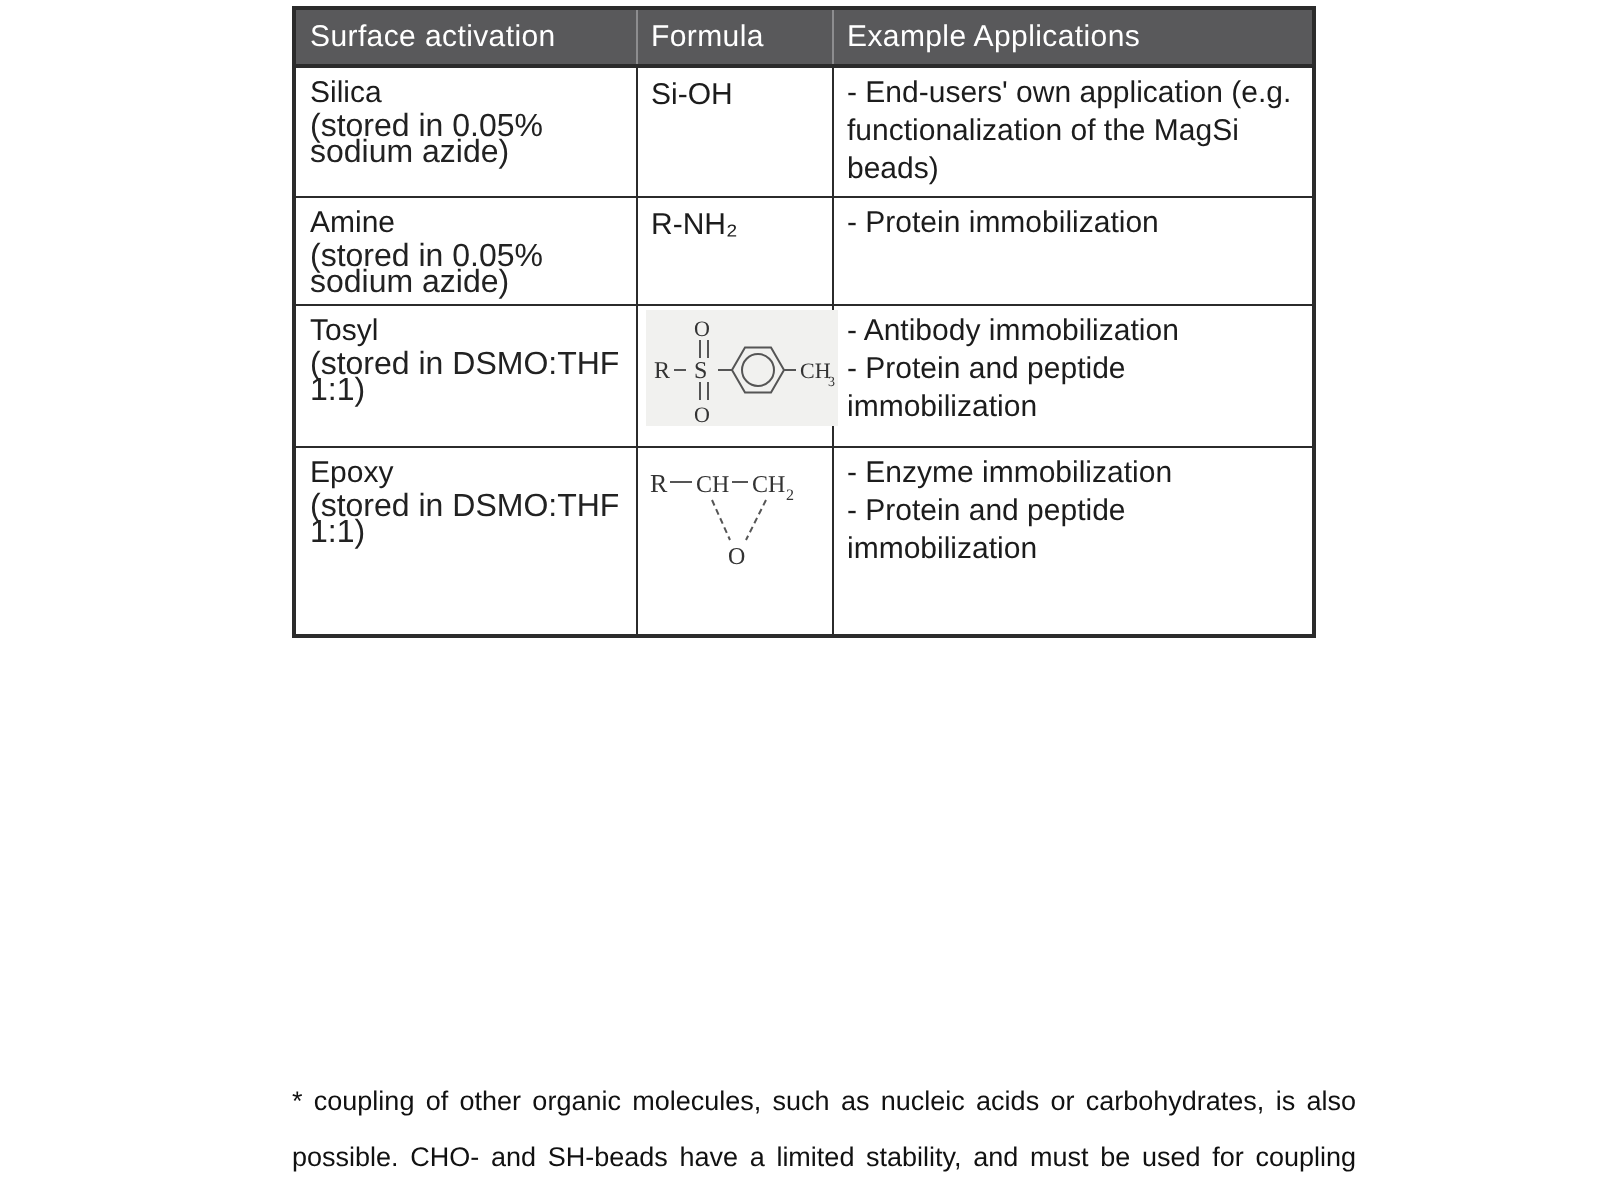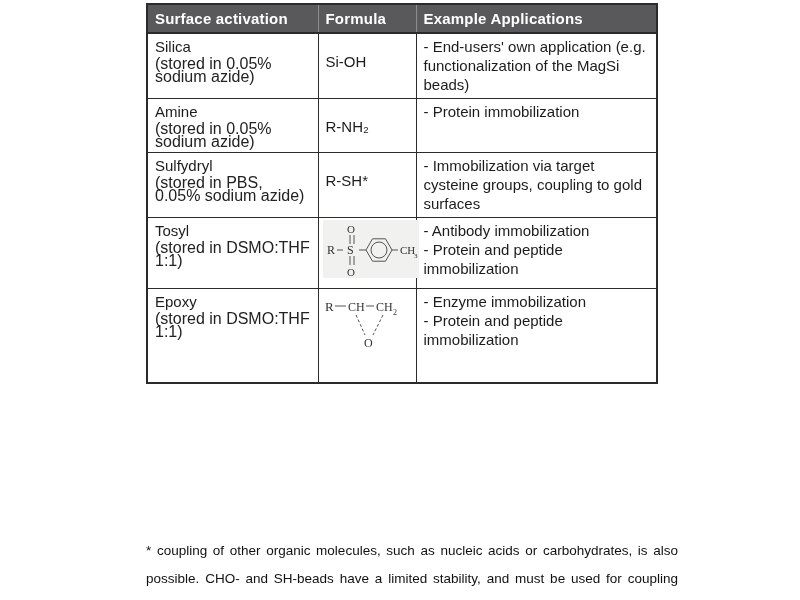--- a/index.html
+++ b/index.html
@@ -10,36 +10,36 @@
   }
   .canvas{position:relative;width:800px;height:600px;background:#ffffff;overflow:hidden;}
 
   table.main{
     position:absolute;left:146px;top:3px;width:510px;
     border-collapse:collapse;table-layout:fixed;
     border:2px solid #2b2b2b;
   }
   th{
     background:#59595b;color:#ffffff;text-align:left;
-    font-size:15px;font-weight:bold;letter-spacing:.2px;
+    font-size:15px;font-weight:normal;letter-spacing:.2px;
     padding:3px 7px 4px 7px;height:20px;
     border-bottom:2px solid #2b2b2b;
   }
   th + th{border-left:1px solid #8d8d8f;}
   td{
     border:1px solid #2b2b2b;vertical-align:top;
     padding:3px 7px 4px 7px;
     font-size:15px;color:#1c1c1c;line-height:19px;
   }
   tr.r0{height:62px} tr.r1{height:62px} tr.r2{height:54px} tr.r3{height:54px}
   tr.r4{height:62px} tr.r5{height:71px} tr.r6{height:61px} tr.r7{height:94px}
 
   .row-name{font-size:15px;line-height:19px;}
   .row-storage{font-size:16px;line-height:13px;color:#222;margin-top:1px;}
-  .cell-formula{padding-top:18px;}
+  .cell-formula{padding-top:4px;}
   .cell-formula.structure{padding:2px 1px 2px 4px;}
   .app-item{margin:0;}
 
   .structure-svg text{font-family:"Liberation Serif","DejaVu Serif",serif;fill:#333;}
   .structure-svg line, .structure-svg polygon, .structure-svg circle{stroke:#555;fill:none;}
 
   .footnote{
     position:absolute;left:146px;top:537px;width:532px;
     font-size:13.5px;line-height:28px;color:#111;
     text-align:justify;
@@ -75,30 +75,20 @@
           </td>
         </tr>
         <tr class="r3">
           <td class="cell-name">
             <div class="row-name">Amine</div>
             <div class="row-storage">(stored in 0.05% sodium azide)</div>
           </td>
           <td class="cell-formula"><span>R-NH₂</span></td>
           <td class="cell-apps">
             <div class="app-item">- Protein immobilization</div>
-          </td>
-        </tr>
-        <tr class="r4">
-          <td class="cell-name">
-            <div class="row-name">Sulfydryl</div>
-            <div class="row-storage">(stored in PBS,&nbsp; 0.05% sodium azide)</div>
-          </td>
-          <td class="cell-formula"><span>R-SH*</span></td>
-          <td class="cell-apps">
-            <div class="app-item">- Immobilization via target cysteine groups, coupling to gold surfaces</div>
           </td>
         </tr>
         <tr class="r5">
           <td class="cell-name">
             <div class="row-name">Tosyl</div>
             <div class="row-storage">(stored in DSMO:THF 1:1)</div>
           </td>
           <td class="cell-formula structure">
   <svg class="structure-svg" width="96" height="58" viewBox="0 0 96 58" xmlns="http://www.w3.org/2000/svg">
     <rect x="0" y="0" width="96" height="58" fill="#f1f1ef" stroke="none"></rect>

